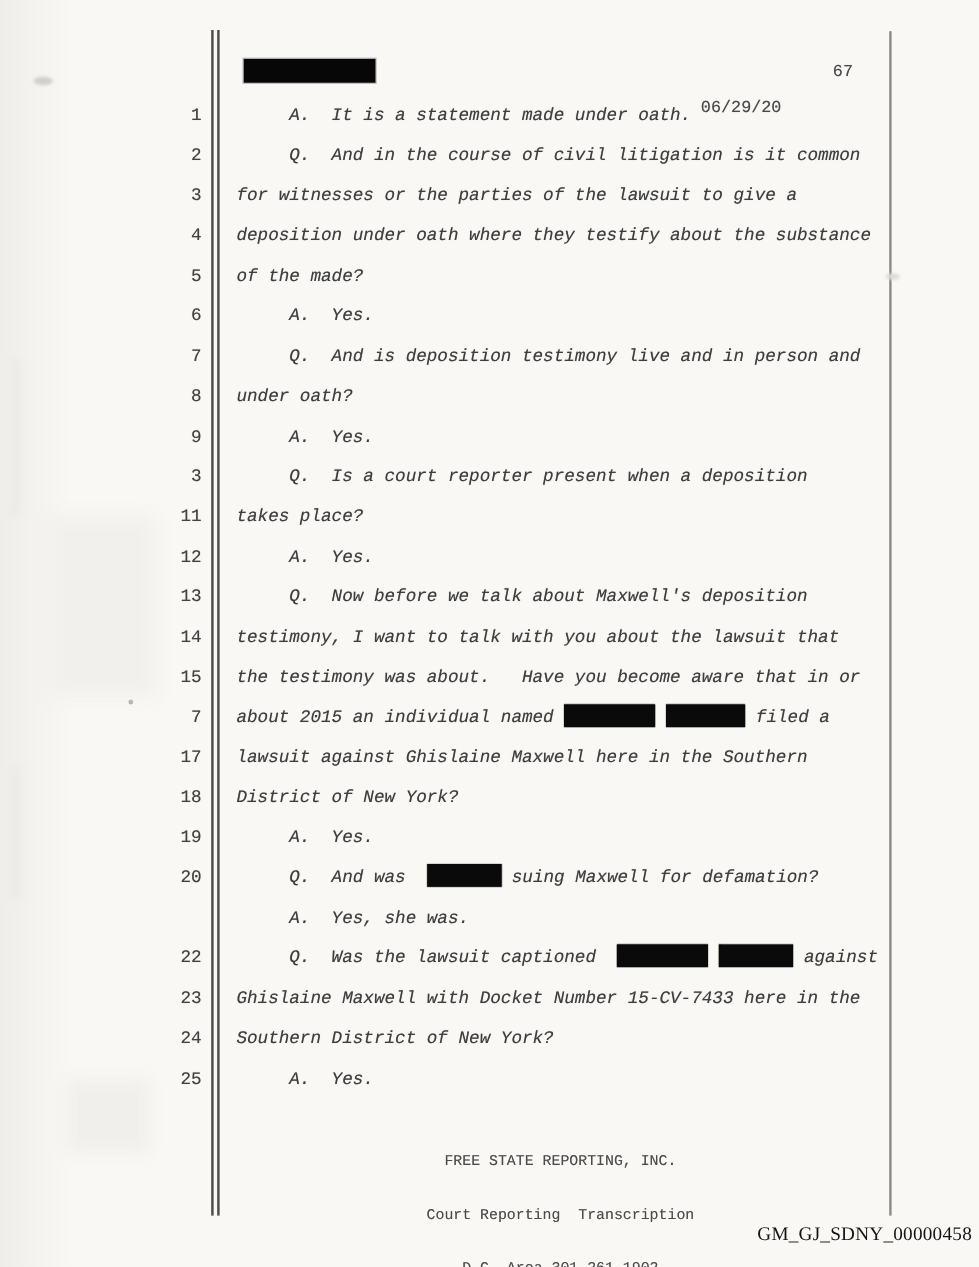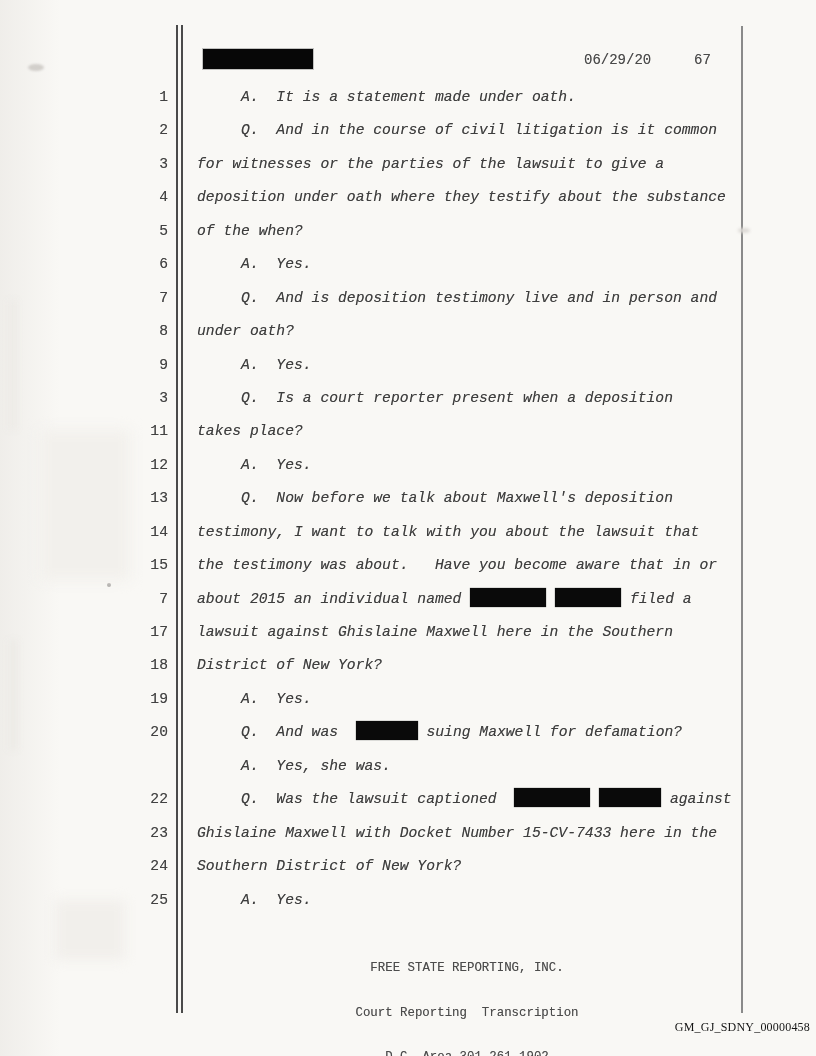--- a/index.html
+++ b/index.html
@@ -28,21 +28,21 @@
   }
   
   .header-redaction{
     position:absolute;left:203px;top:49px;height:20px;width:110px;
     background:#070707;outline:1px solid rgba(110,110,110,0.4);
   }
   .header-date,.header-pageno{
     position:absolute;top:52px;font-size:14px;color:#4a4a4a;
     text-shadow:0 0 0.6px rgba(70,70,70,0.5);
   }
-  .header-date{left:584px;}
+  .header-date{left:584px;margin-top:30px;}
   .header-pageno{left:694px;}
   
   .transcript{position:absolute;left:0;top:81px;width:816px;}
   .t-row{position:relative;height:33.45px;line-height:33.45px;font-size:14.7px;}
   .t-num{
     position:absolute;left:0;top:0;width:168px;text-align:right;
     color:#424242;text-shadow:0 0 0.6px rgba(70,70,70,0.5);
   }
   .t-text{
     position:absolute;left:197px;top:0;white-space:pre;
@@ -55,21 +55,21 @@
   
   .footer{
     position:absolute;left:197px;top:931px;width:540px;text-align:center;
     font-size:12.4px;line-height:14.9px;color:#4c4c4c;
     text-shadow:0 0 0.5px rgba(80,80,80,0.5);white-space:pre;
   }
   
   .bates{
     position:absolute;right:6px;top:1020px;
     font-family:"Liberation Serif","DejaVu Serif",serif;
-    font-size:12px;color:#151515;letter-spacing:0.2px;
+    font-size:16px;color:#151515;letter-spacing:0.2px;
   }
   
   .artifact{position:absolute;pointer-events:none;}
   .a1{left:28px;top:64px;width:16px;height:7px;background:#d2cfcb;border-radius:50%;filter:blur(1.2px);}
   .a2{left:107px;top:583px;width:4px;height:4px;background:#a8a6a3;border-radius:50%;filter:blur(0.6px);}
   .a3{left:738px;top:228px;width:12px;height:5px;background:#dcd9d5;border-radius:50%;filter:blur(1.5px);}
   .a4{left:8px;top:300px;width:9px;height:130px;background:#edebe7;filter:blur(3px);}
   .a5{left:40px;top:430px;width:90px;height:150px;background:#f2f0ec;filter:blur(7px);}
   .a6{left:8px;top:640px;width:10px;height:110px;background:#edebe7;filter:blur(3px);}
   .a7{left:55px;top:900px;width:70px;height:60px;background:#f1efeb;filter:blur(6px);}
@@ -102,21 +102,21 @@
       <span class="t-text">for witnesses or the parties of the lawsuit to give a</span>
     </div>
 
     <div class="t-row">
       <span class="t-num">4</span>
       <span class="t-text">deposition under oath where they testify about the substance</span>
     </div>
 
     <div class="t-row">
       <span class="t-num">5</span>
-      <span class="t-text">of the when?</span>
+      <span class="t-text">of the made?</span>
     </div>
 
     <div class="t-row">
       <span class="t-num">6</span>
       <span class="t-text">     A.  Yes.</span>
     </div>
 
     <div class="t-row">
       <span class="t-num">7</span>
       <span class="t-text">     Q.  And is deposition testimony live and in person and</span>

